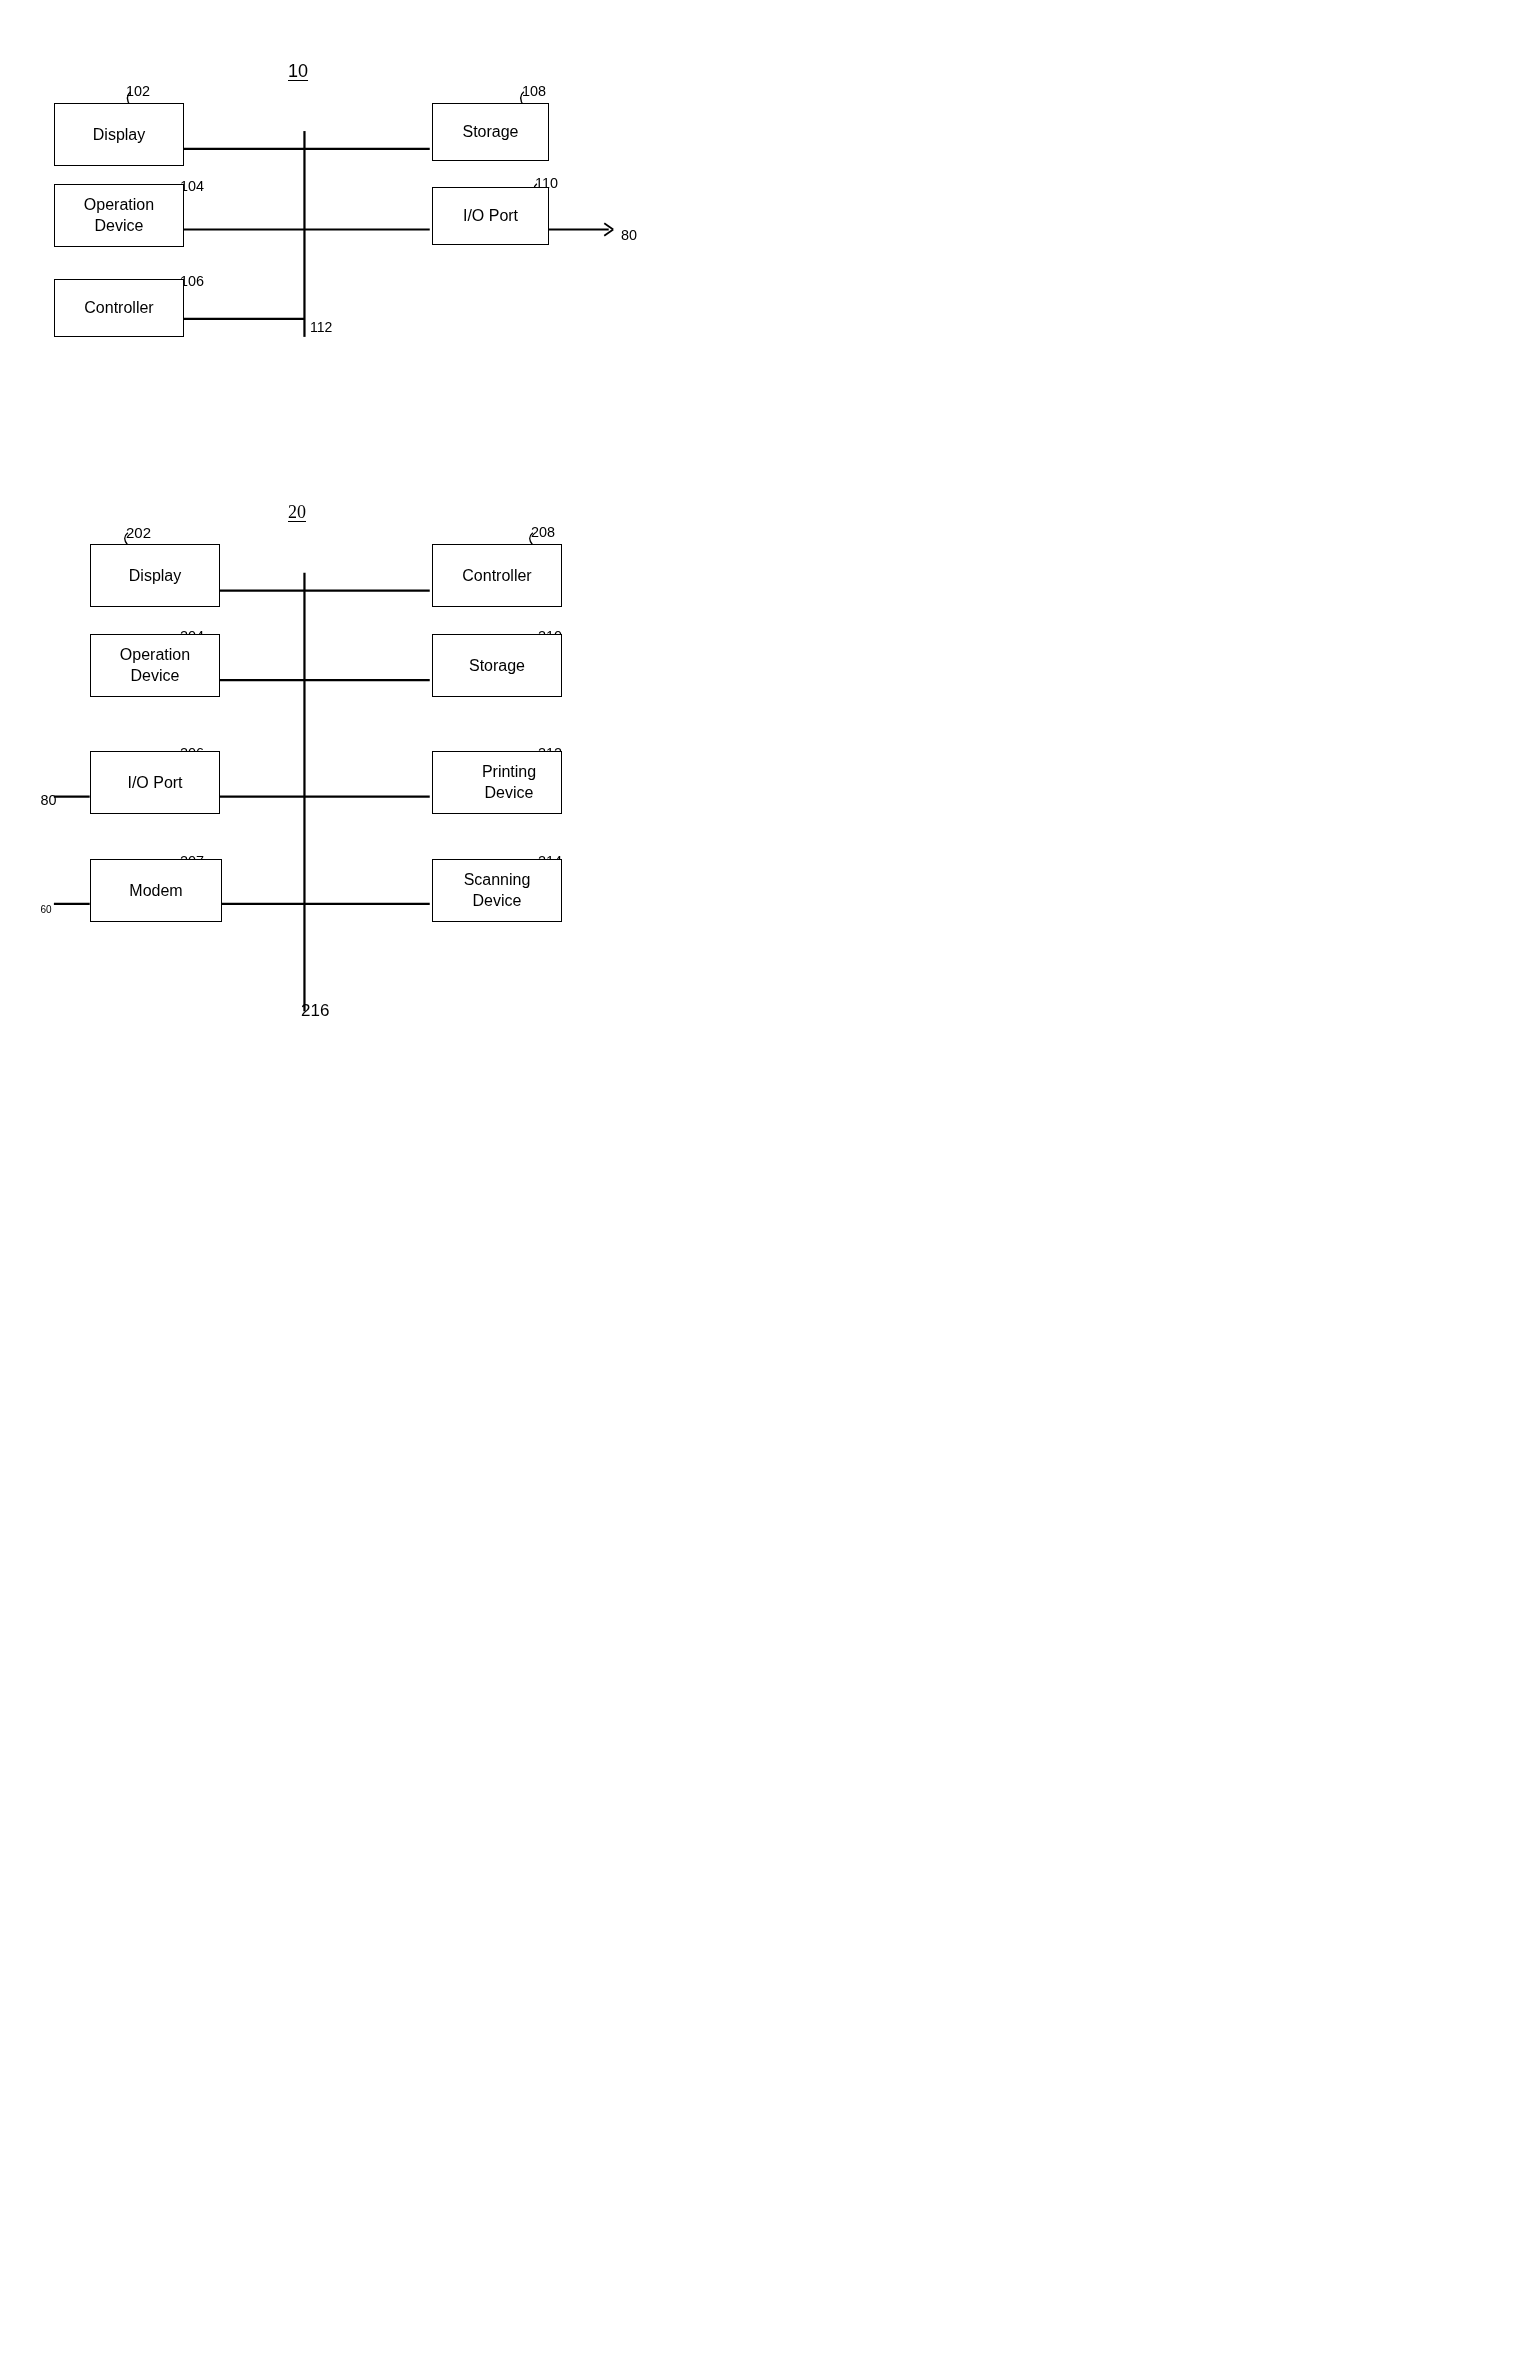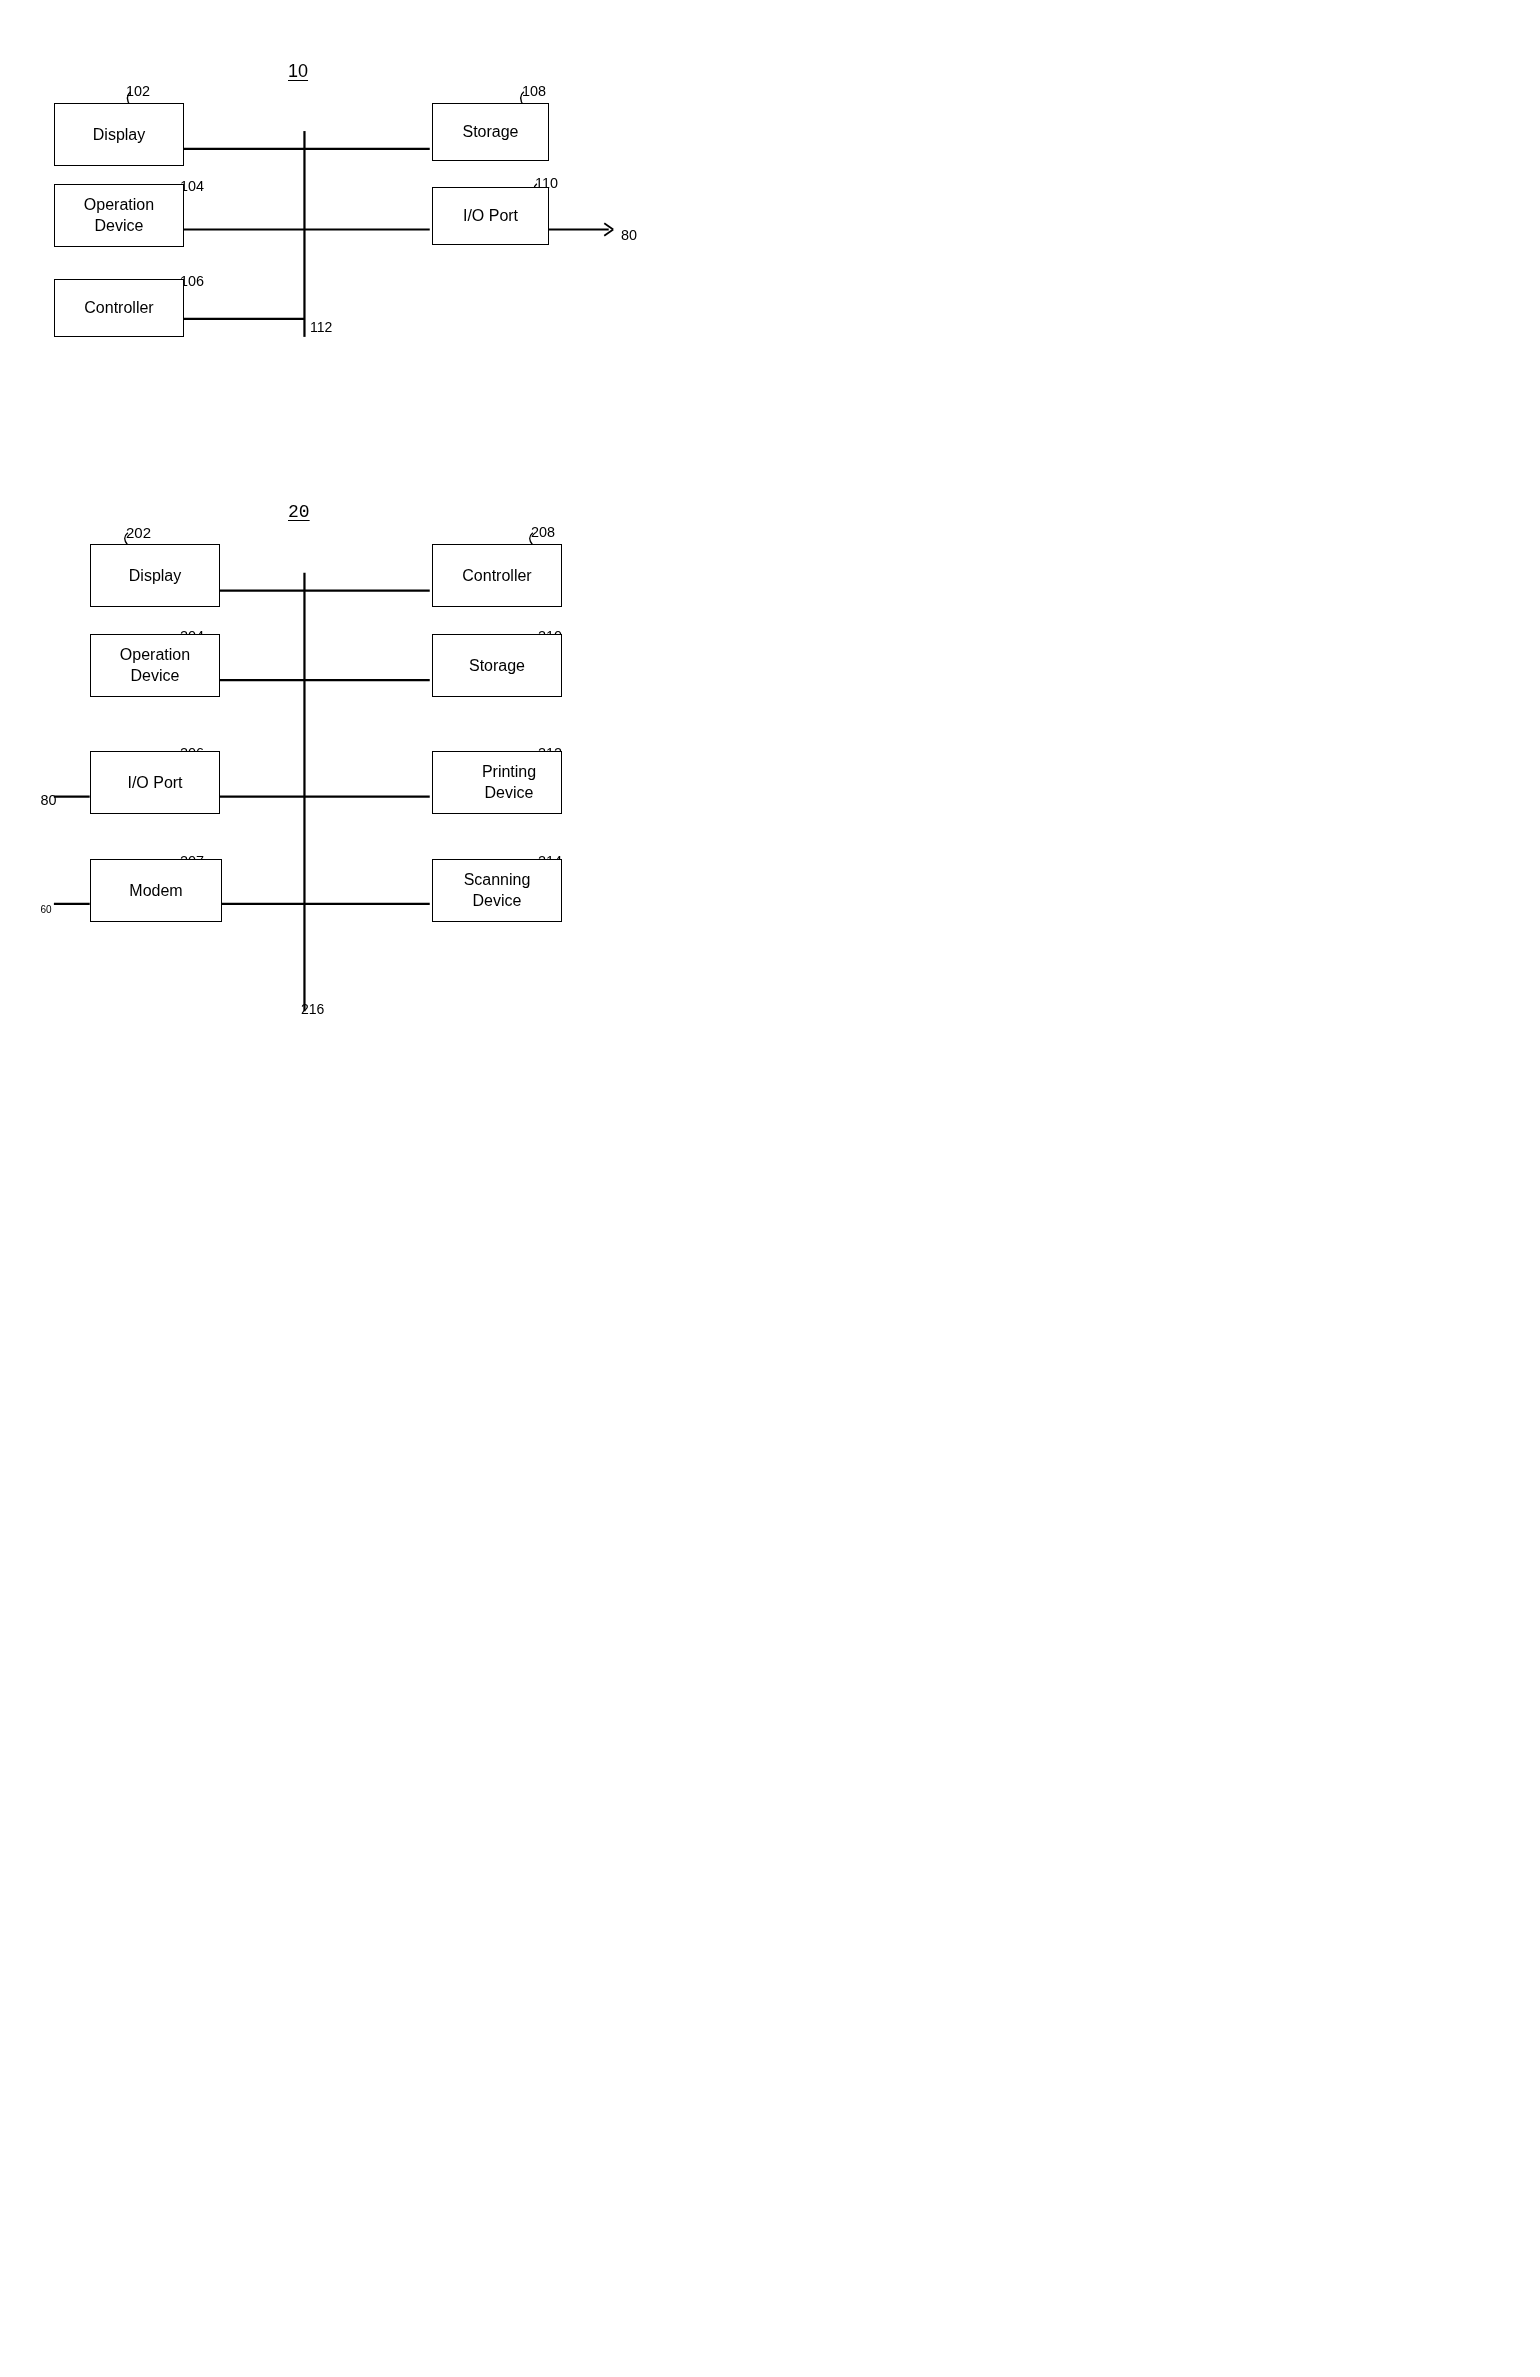--- a/index.html
+++ b/index.html
@@ -157,21 +157,21 @@
       <line x1="300" y1="340" x2="440" y2="340" stroke="#000" stroke-width="2.5"></line>
 
       <line x1="300" y1="460" x2="440" y2="460" stroke="#000" stroke-width="2.5"></line>
 
       <line x1="20" y1="340" x2="60" y2="340" stroke="#000" stroke-width="2.5"></line>
 
       <line x1="20" y1="460" x2="60" y2="460" stroke="#000" stroke-width="2.5"></line>
 
     </svg>
 
-    <div style="position:absolute; top:25px; left:252px; font-size:18px; font-family:Liberation Mono, monospace;">
+    <div style="position:absolute; top:25px; left:252px; font-size:18px; font-family:Liberation Serif, serif;">
       <span style="text-decoration:underline; text-underline-offset:2.7px;">20</span>
     </div>
 
     <div style="position:absolute;top:47px;left:90px;font-size:15px;font-family:Arial,sans-serif;">202</div>
     <svg style="position:absolute;top:54px;left:81px;width:22.5px;height:16px;" viewBox="0 0 25 18">
       <path d="M 12 16 Q 5 8 12 2" stroke="#000" stroke-width="1.5" fill="none"></path>
     </svg>
 
     <div class="box" style="left:54px; top:67px; width:130px; height:63px;">
       <span>Display</span>
@@ -240,17 +240,17 @@
     <div style="position:absolute;top:376px;left:502px;font-size:14.4px;font-family:Arial,sans-serif;">214</div>
     <svg style="position:absolute;top:382px;left:493px;width:22.5px;height:16px;" viewBox="0 0 25 18">
       <path d="M 12 16 Q 5 8 12 2" stroke="#000" stroke-width="1.5" fill="none"></path>
     </svg>
 
     <div class="box" style="left:396px; top:382px; width:130px; height:63px; line-height:1.3;">
       <span style="white-space:pre-line;text-align:center;">Scanning
 Device</span>
     </div>
 
-    <div style="position:absolute;top:524px;left:265px;font-size:14px;font-family:Arial,sans-serif;">216</div>
+    <div style="position:absolute;top:524px;left:265px;font-size:17px;font-family:Arial,sans-serif;">216</div>
   </div>
 
 </div>
 
 
 </body></html>

